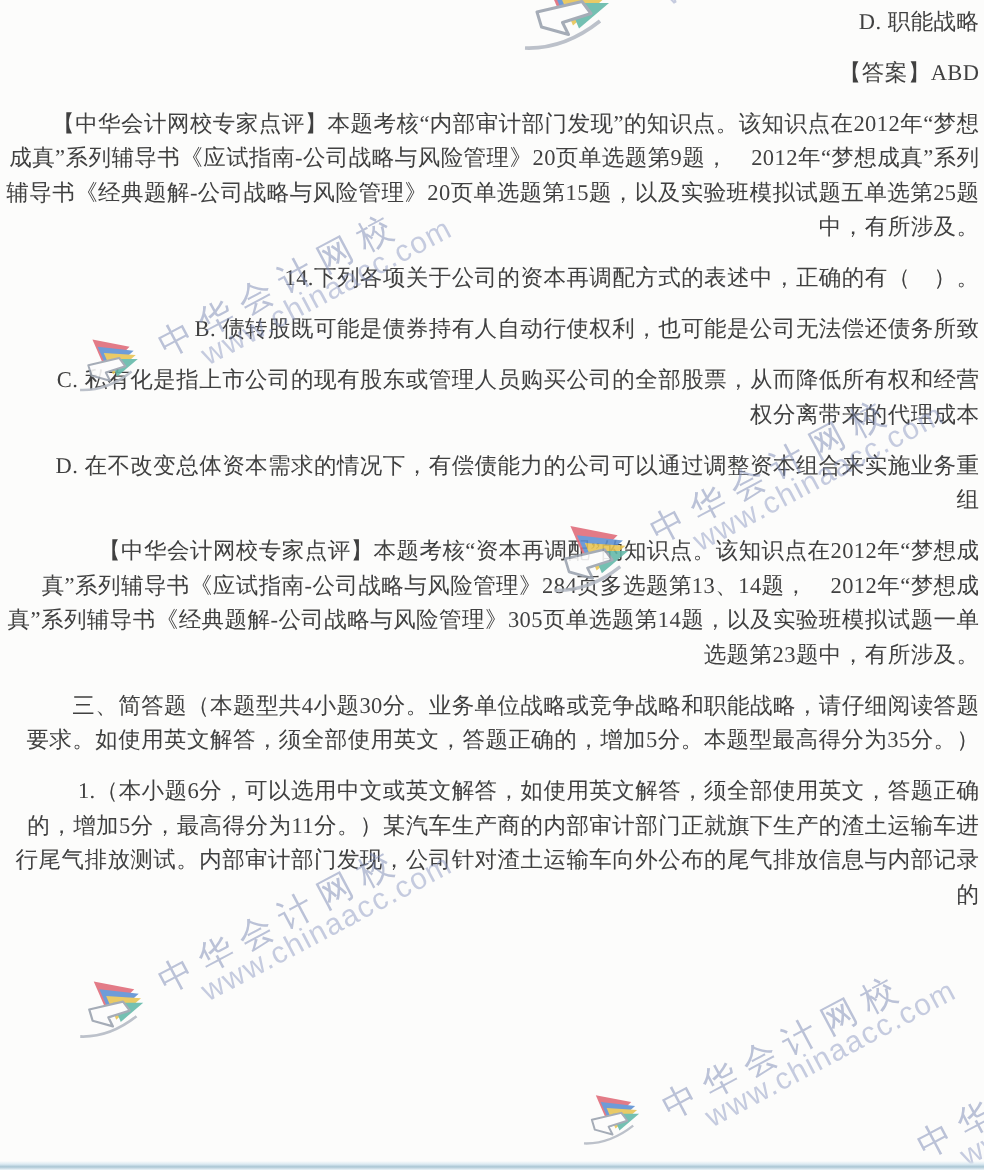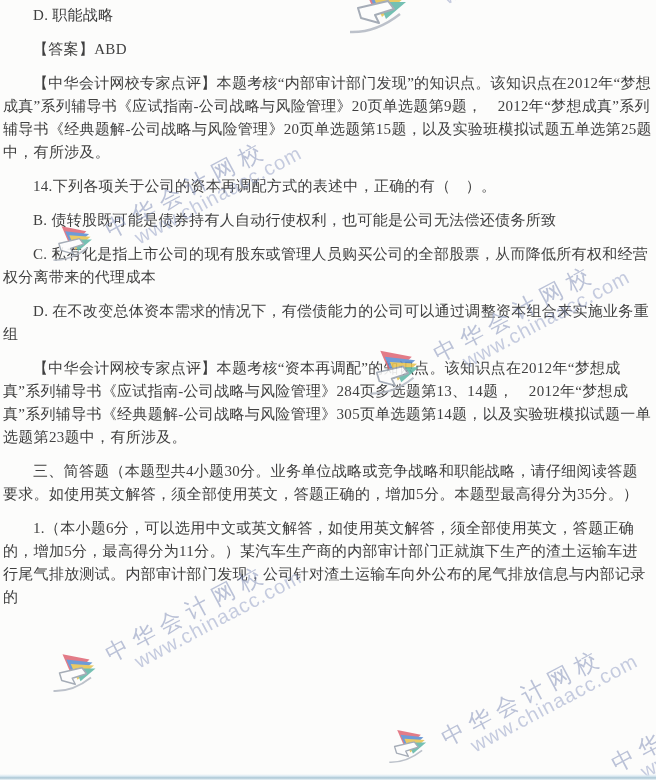--- a/index.html
+++ b/index.html
@@ -6,21 +6,21 @@
   body{
     width:656px;height:780px;overflow:hidden;position:relative;
     background:#fcfcfb;
     font-family:"Liberation Serif","DejaVu Serif",serif;
   }
   .page{position:relative;width:656px;height:780px;overflow:hidden;}
   .text-layer{
     position:absolute;left:0;top:0;width:650px;padding:4px 3px 0 3px;z-index:1;
     color:#404040;font-size:15px;line-height:23px;letter-spacing:0.3px;
   }
-  .text-layer p{margin:0 0 11px 0;text-indent:2em;}
+  .text-layer p{margin:0 0 11px 0;text-indent:2em;text-align:right;}
   
   .watermark-layer{position:absolute;left:0;top:0;width:656px;height:780px;z-index:2;pointer-events:none;}
   .wm-text{position:absolute;transform:rotate(-28deg);transform-origin:0 0;white-space:nowrap;}
   .wm-cn{display:block;font-size:23px;letter-spacing:7px;color:rgba(122,136,180,0.50);font-family:"Liberation Sans","DejaVu Sans",sans-serif;}
   .wm-url{display:block;margin:-7px 0 0 22px;font-size:20px;letter-spacing:1px;color:rgba(132,146,190,0.46);font-family:"Liberation Sans","DejaVu Sans",sans-serif;}
   .wm-logo{position:absolute;opacity:0.88;}
   
   .bottom-edge{
     position:absolute;left:0;right:0;bottom:0;height:6px;z-index:3;
     background:linear-gradient(to bottom,rgba(255,255,255,0) 0%,#dceaf2 35%,#aac6d4 65%,#eef5f9 100%);

